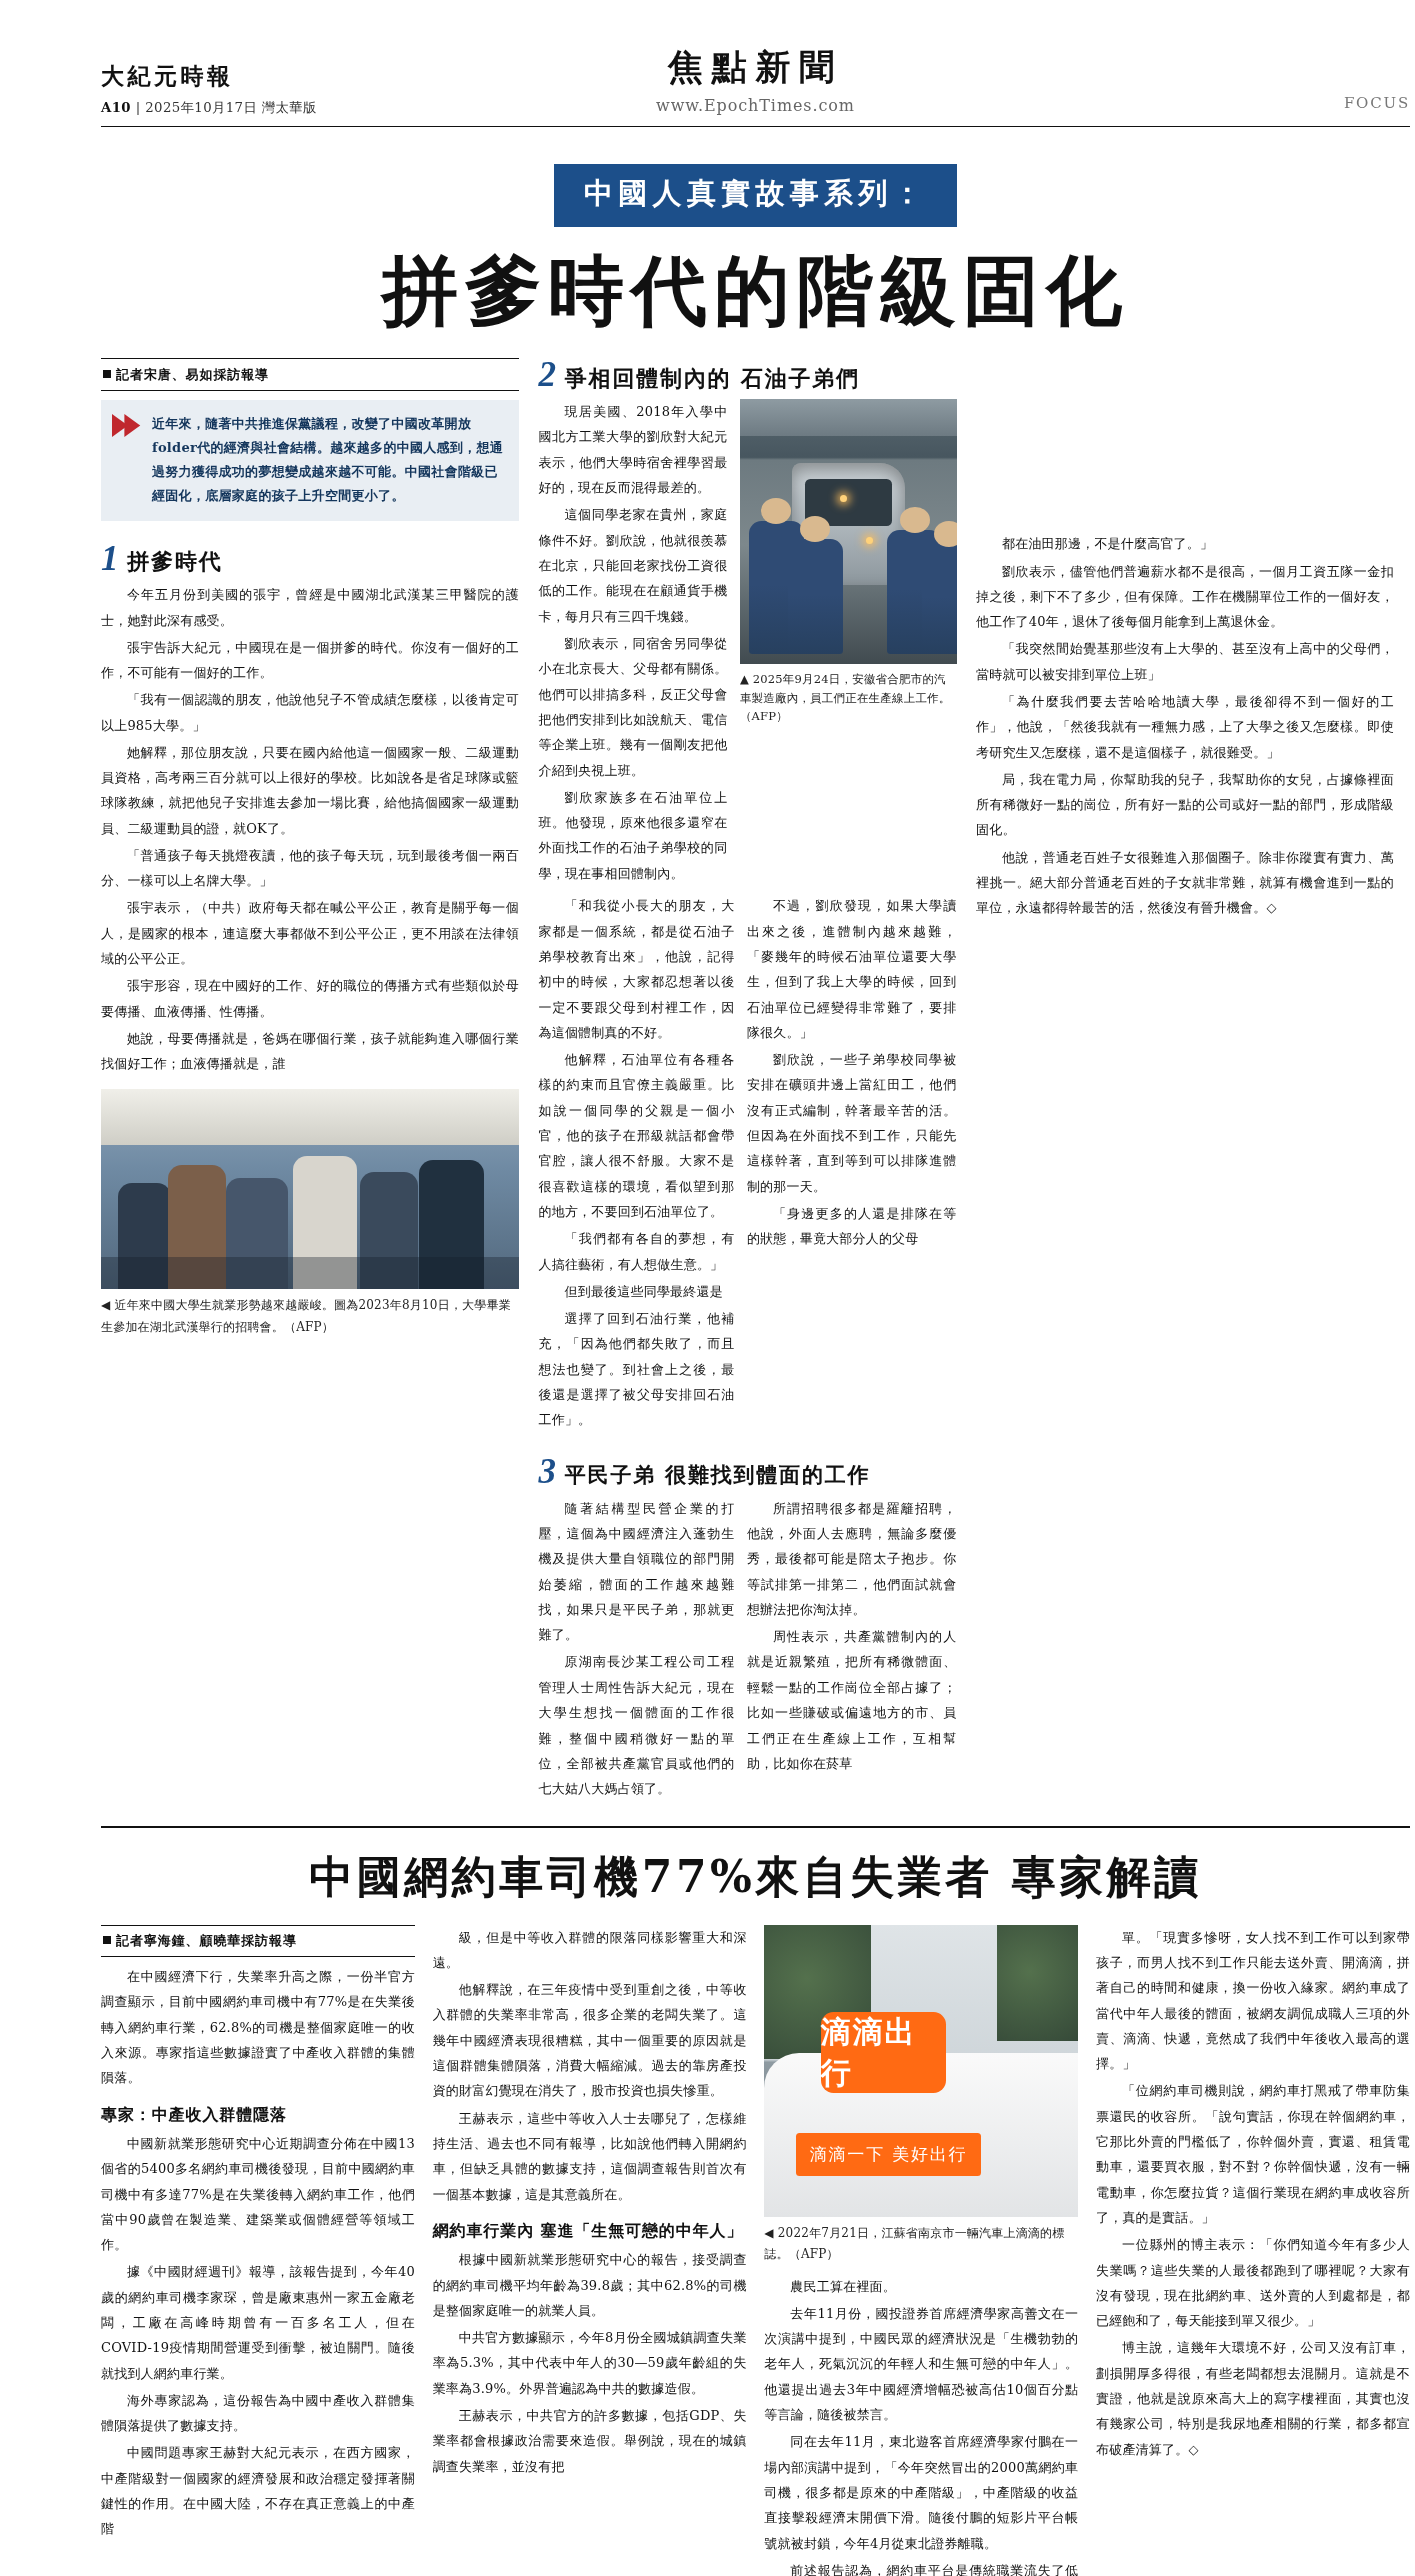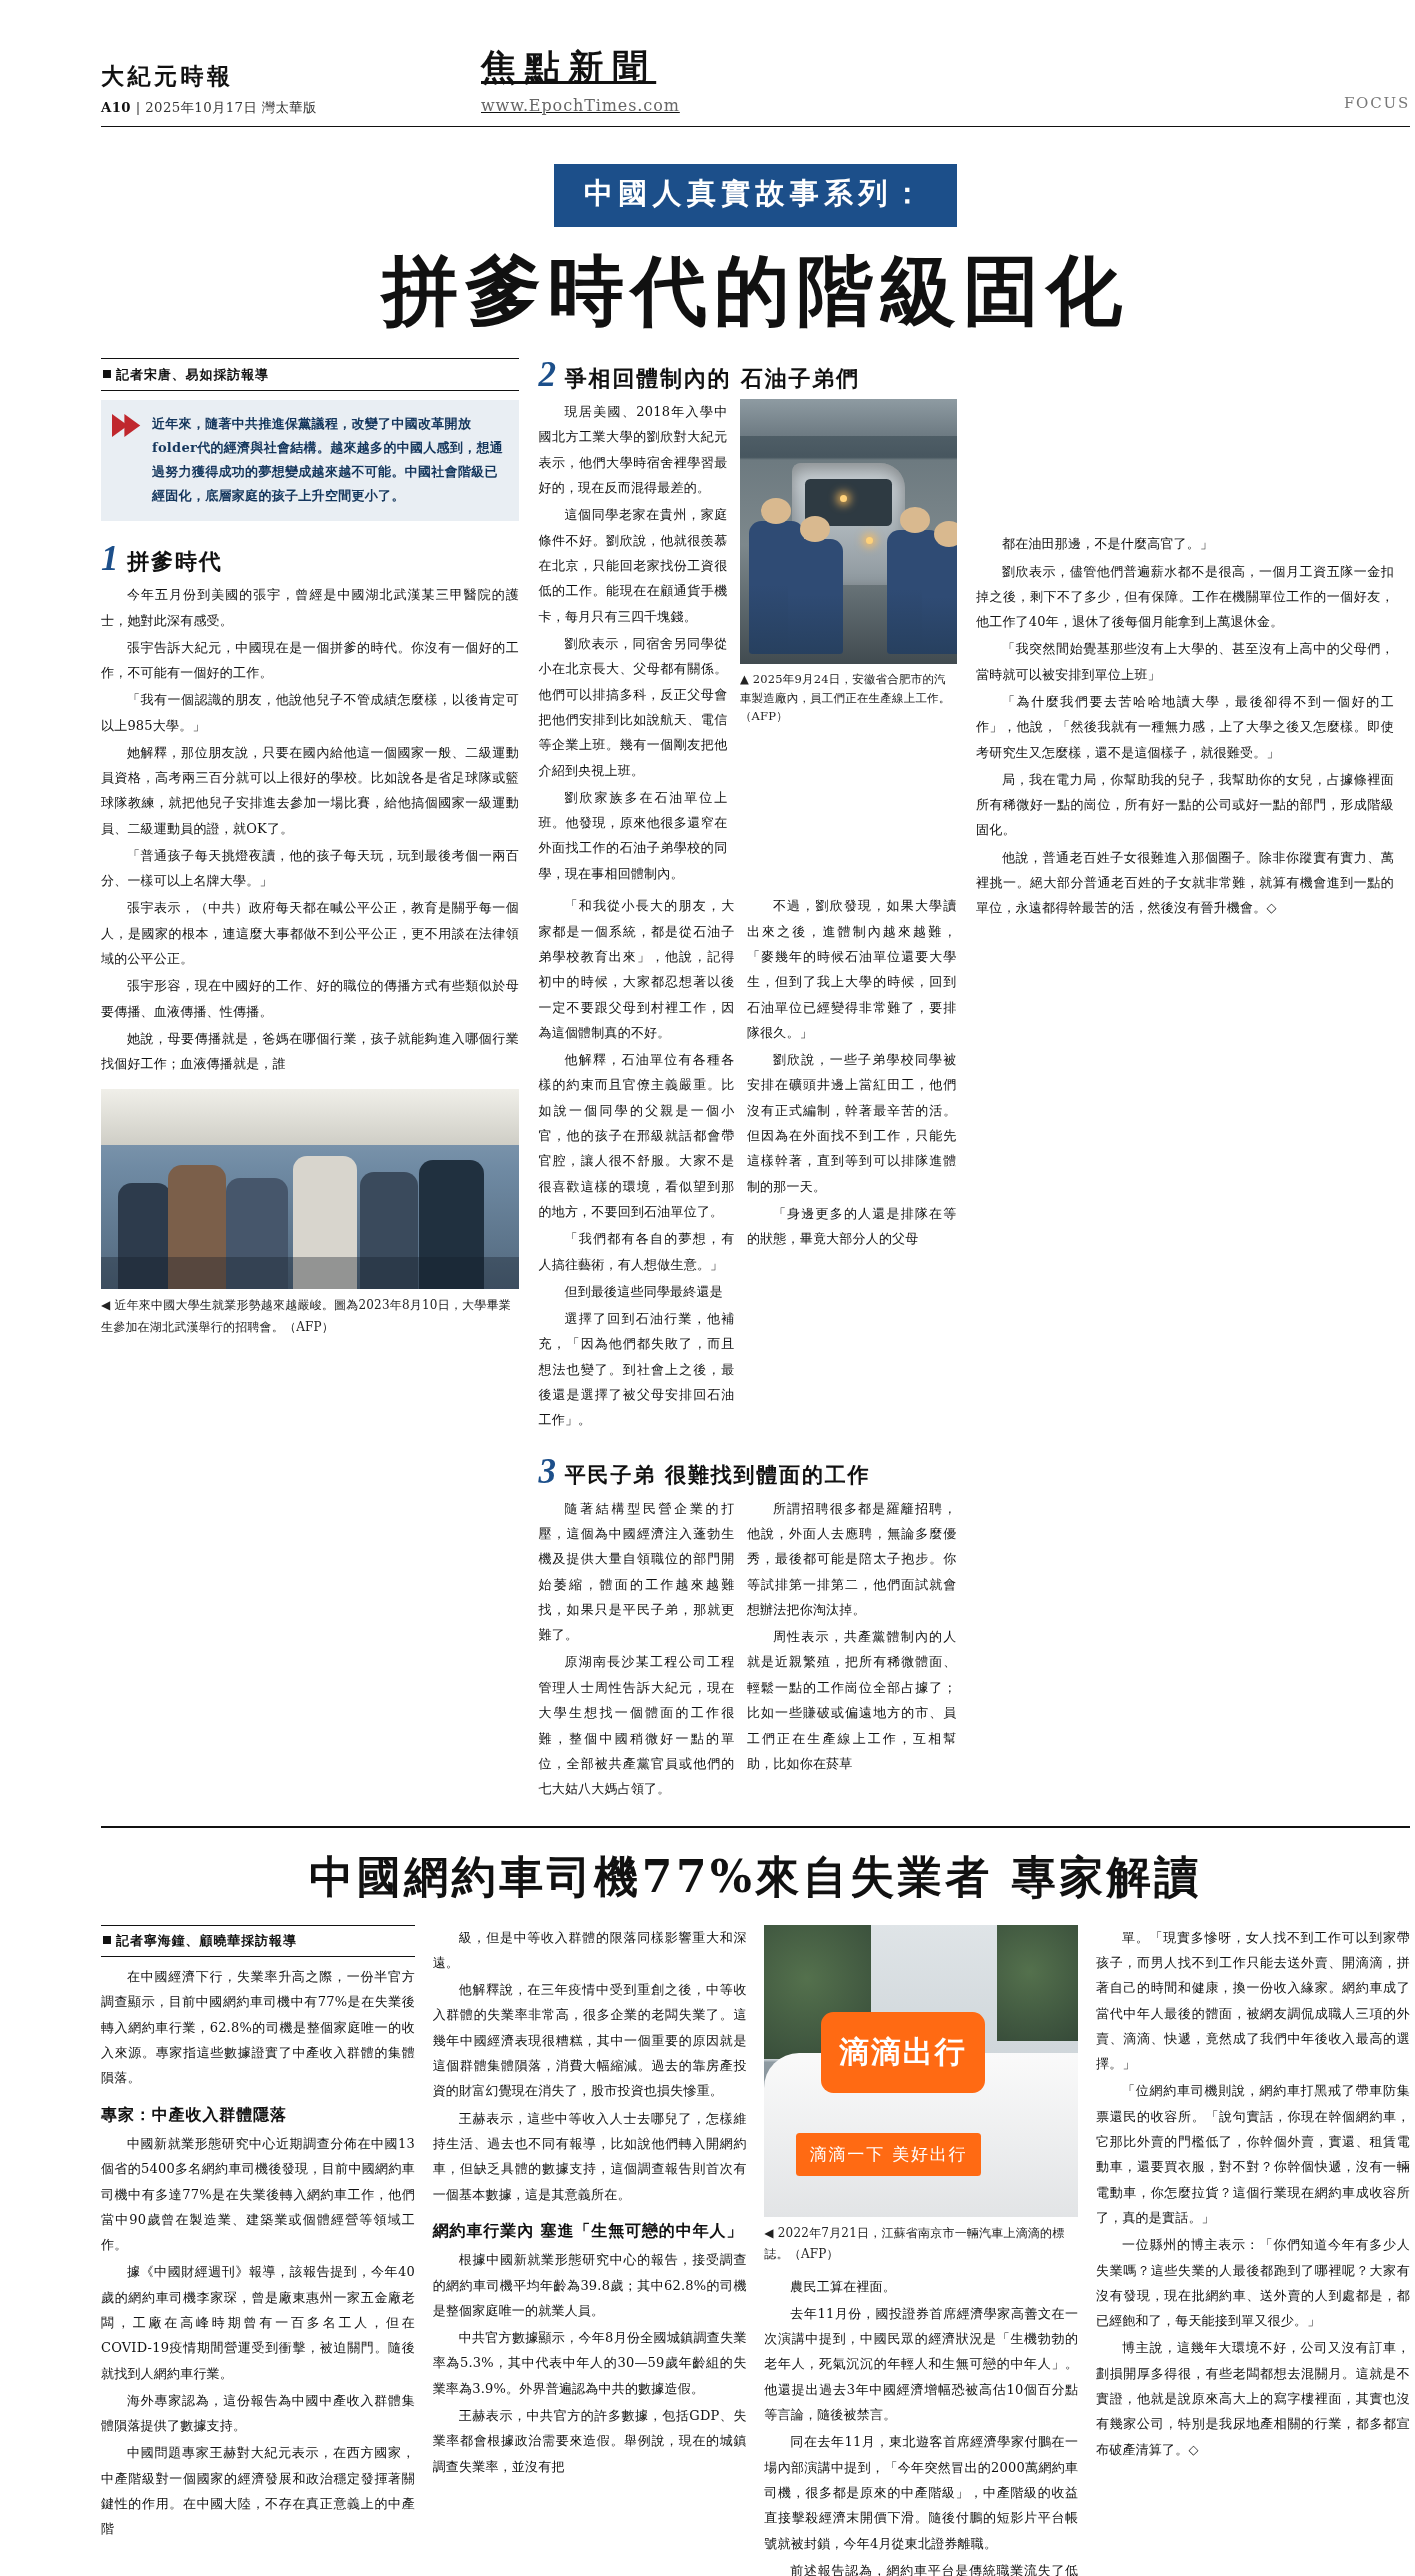--- a/index.html
+++ b/index.html
@@ -6,21 +6,21 @@
   body{width:1415px;height:2576px;font-family:"DejaVu Serif",serif;color:#111;}
   .page{width:1415px;height:2576px;position:relative;padding:0;box-sizing:border-box;background:#fff;margin-left:48px;}
   .inner{position:absolute;left:53px;top:44px;width:1309px;}
 
   
   .masthead{display:flex;align-items:flex-end;justify-content:space-between;border-bottom:1.8px solid #111;padding-bottom:8.8px;}
   .mast-left{width:380px;}
   .mast-logo{font-family:"DejaVu Serif",serif;font-size:23px;font-weight:bold;letter-spacing:3.5px;color:#111;line-height:1.1;}
   .mast-sub{margin-top:10.6px;font-size:13.3px;color:#333;letter-spacing:0.4px;}
   .mast-sub .pagenum{font-weight:bold;color:#111;}
-  .mast-center{flex:1;text-align:left;padding-bottom:1.8px;text-decoration:underline;}
+  .mast-center{flex:1;text-align:center;padding-bottom:1.8px;}
   .mast-title{font-size:35px;font-weight:bold;letter-spacing:8.8px;color:#111;}
   .mast-url{font-size:16px;color:#666;letter-spacing:0.9px;margin-top:5.3px;}
   .mast-right{width:380px;text-align:right;font-size:15px;color:#777;letter-spacing:1.8px;padding-bottom:5.3px;}
 
   
   .headline-wrap{text-align:center;margin-top:37px;}
   .series-band{display:inline-block;background:#1c4f8a;color:#fff;font-size:29px;font-weight:bold;letter-spacing:5.3px;padding:10.6px 30px 12.4px;}
   .main-head{font-size:76px;font-weight:bold;letter-spacing:7px;margin-top:23px;line-height:1.08;color:#111;}
 
   
@@ -50,21 +50,21 @@
   .worker{position:absolute;bottom:4%;width:55px;height:133px;background:linear-gradient(180deg,#2f4b74 0%,#2f4b74 48%,#27405f 100%);border-radius:12.4px 12.4px 3.5px 3.5px;}
   .worker:after{content:"";position:absolute;left:50%;top:-23px;transform:translateX(-50%);width:30px;height:26.5px;border-radius:50%;background:#d9b98f;}
   .spark{position:absolute;width:7px;height:7px;border-radius:50%;background:#ffd27a;box-shadow:0 0 8.8px 3.5px rgba(255,190,90,.8);}
 
   .photo-students{height:200px;width:100%;background:linear-gradient(180deg,#8fa6bb 0%,#6f8aa3 40%,#52687d 100%);}
   .st-tent{position:absolute;left:0;top:0;width:100%;height:28%;background:linear-gradient(180deg,#f0efe9,#cfcec6);}
   .st-person{position:absolute;bottom:0;border-radius:14px 14px 0 0;}
 
   .photo-didi{height:292px;width:100%;background:linear-gradient(180deg,#dfe4e7 0%,#cfd6da 46%,#8e9aa1 47%,#6d787e 100%);}
   .didi-car{position:absolute;left:0;bottom:0;width:100%;height:56%;background:linear-gradient(180deg,#fafafa,#e2e4e6);border-top-left-radius:35px;}
-  .didi-logo{position:absolute;left:18%;top:30%;width:164px;height:81px;background:#ff6a13;border-radius:12.4px;color:#fff;font-weight:bold;font-size:30px;display:flex;align-items:center;justify-content:center;letter-spacing:1.8px;}
+  .didi-logo{position:absolute;left:18%;top:30%;width:125px;height:81px;background:#ff6a13;border-radius:12.4px;color:#fff;font-weight:bold;font-size:30px;display:flex;align-items:center;justify-content:center;letter-spacing:1.8px;}
   .didi-band{position:absolute;left:10%;bottom:14%;background:#ff6a13;color:#fff;font-size:17px;padding:10px 14px;border-radius:3.5px;letter-spacing:1.8px;}
   .tree{position:absolute;top:0;width:34%;height:46%;background:radial-gradient(circle at 40% 40%,#4d6b45,#2d4230);opacity:.95;}
 
   
   .sep{border-top:2.7px double #111;margin:23px 0 0;}
   .feature-head{text-align:center;font-size:44px;font-weight:bold;letter-spacing:3.5px;margin:19.5px 0 17.7px;}
   .cols4{display:flex;gap:17.7px;}
   .col4{width:314px;}
   .sub-h{font-size:16px;font-weight:bold;letter-spacing:0.9px;margin:14px 0 5.3px;}
   .cap-box{font-size:12px;line-height:1.75;}

